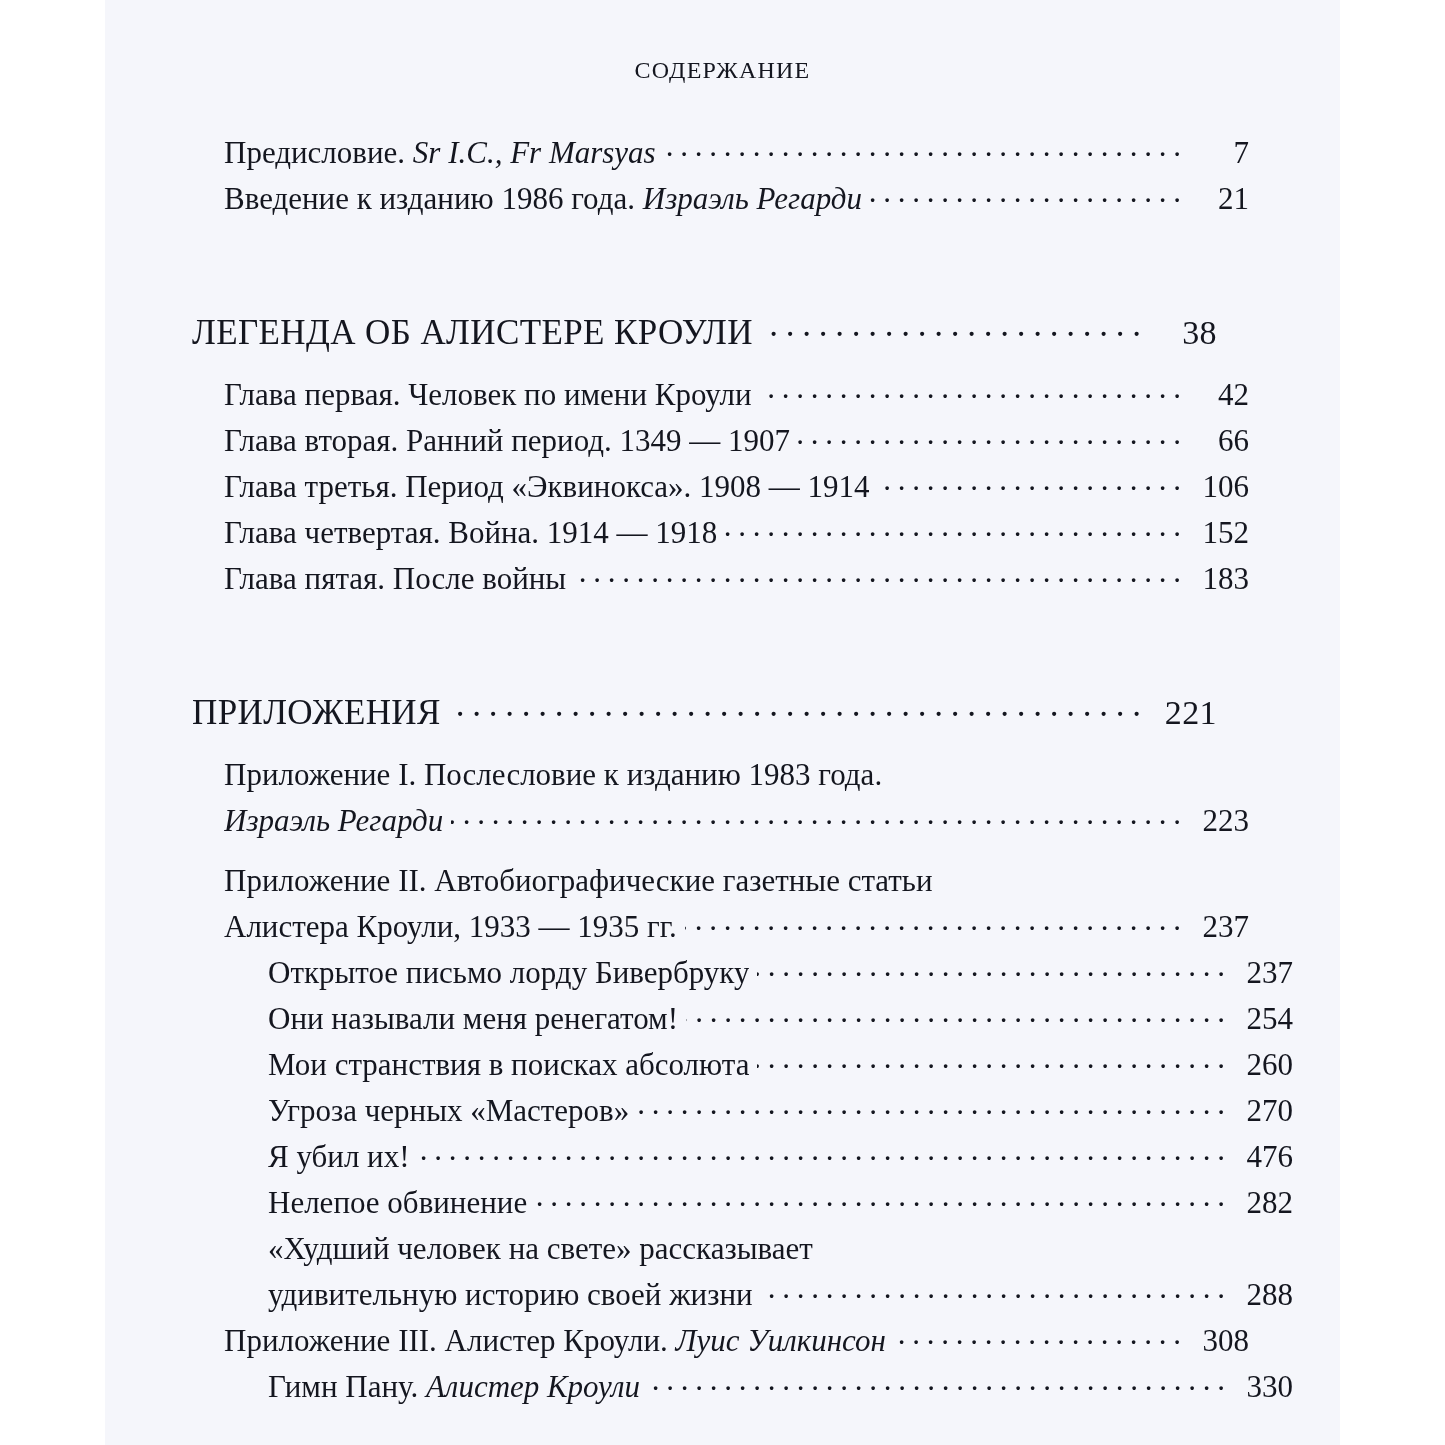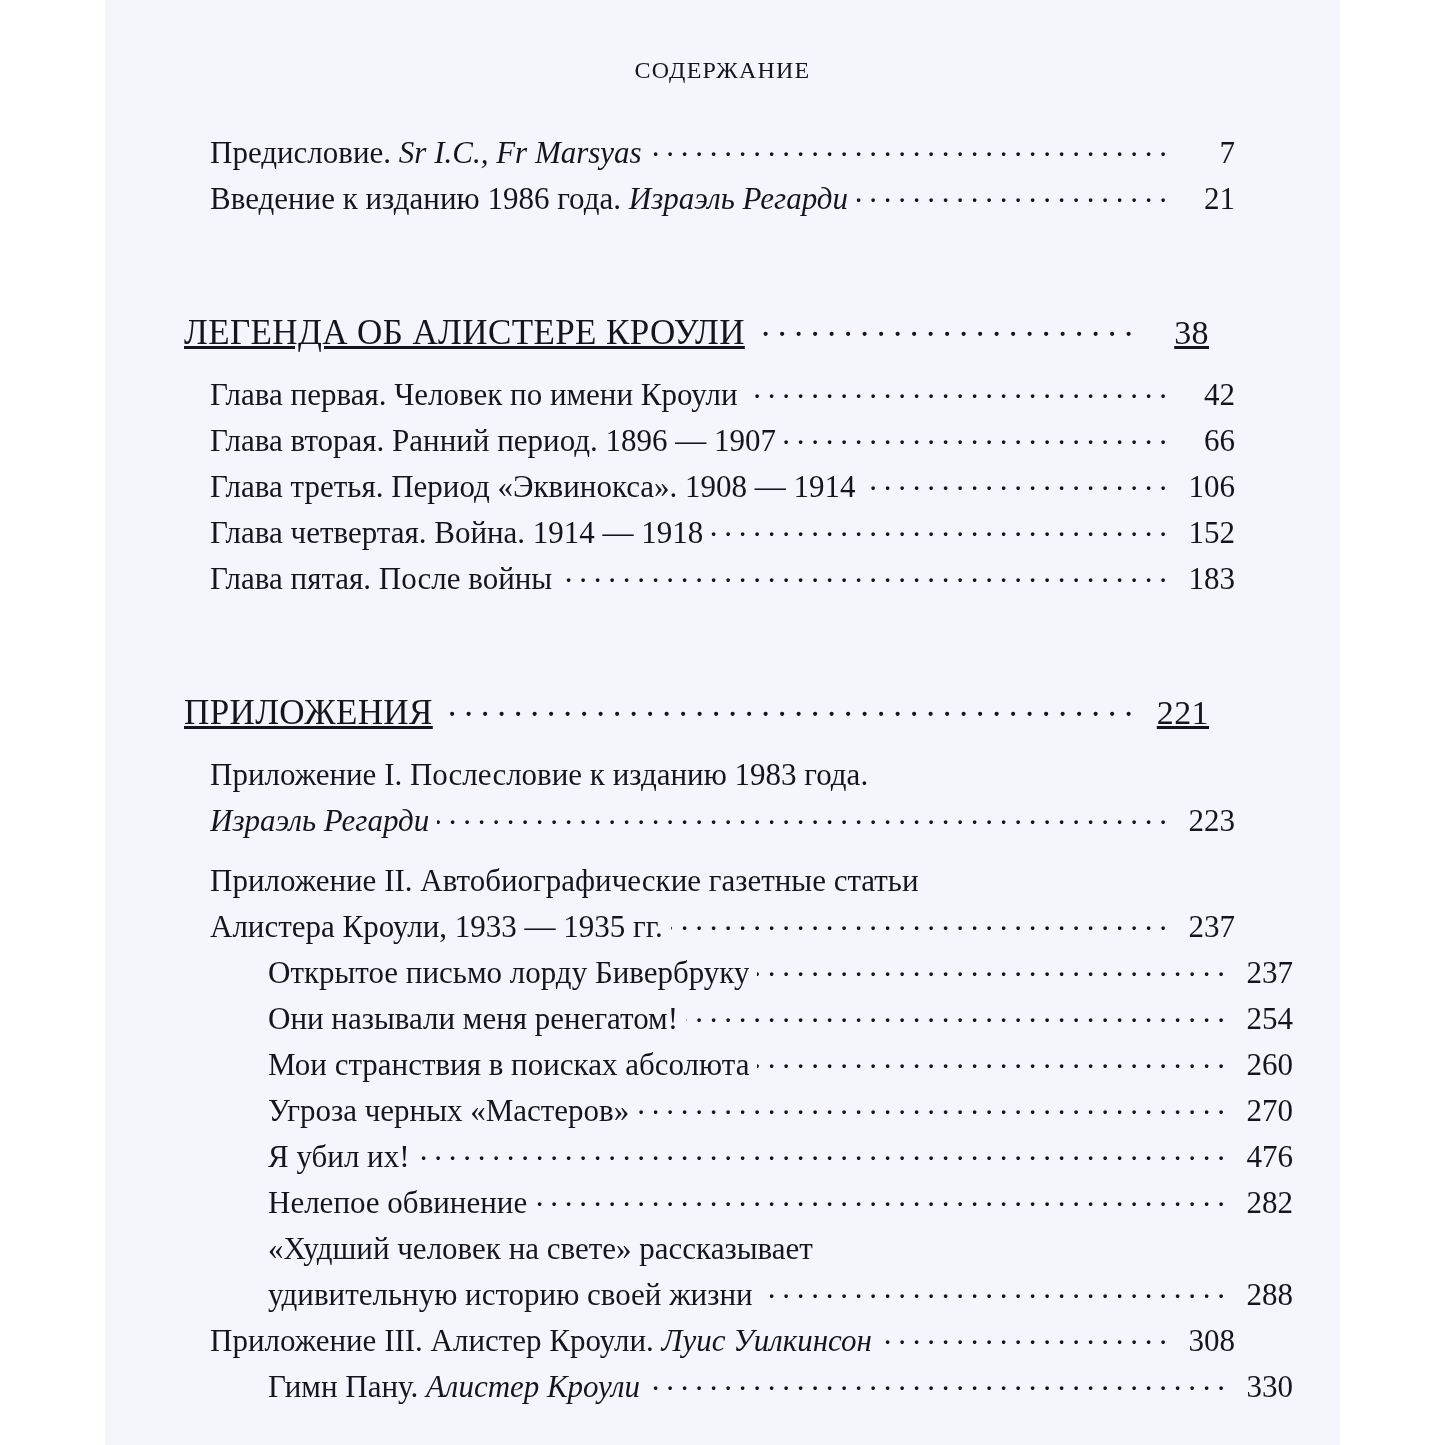--- a/index.html
+++ b/index.html
@@ -97,30 +97,29 @@
     flex: 0 0 auto;
     text-align: right;
     min-width: 62px;
     font-size: 31px;
   }
 
   .entry .nolead { flex: 1 1 auto; }
 
   
   .lvl-section {
-    margin-left: 4px;
+    margin-left: 12px;
     font-size: 35px;
     line-height: 50px;
     letter-spacing: 0.4px;
-    text-decoration: underline;
   }
   .lvl-section .leader::before { font-size: 35px; }
   .lvl-section .page { font-size: 34px; min-width: 70px; }
 
-  .lvl-1 { margin-left: 30px; font-family: Liberation Serif, serif; }
+  .lvl-1 { margin-left: 44px; font-family: Liberation Serif, serif; }
   .lvl-2 { margin-left: 88px; }
 
   
   .gap-big   { height: 86px; }
   .gap-small { height: 14px; }
 
   .it { font-style: italic; }
 </style>
 </head>
 <body>
@@ -154,21 +153,21 @@
     </div>
 
     <div class="gap-small"></div>
 
     <div class="entry lvl-1">
       <span class="title">Глава первая. Человек по имени Кроули</span>
       <span class="leader"></span>
       <span class="page">42</span>
     </div>
     <div class="entry lvl-1">
-      <span class="title">Глава вторая. Ранний период. 1896 — 1907</span>
+      <span class="title">Глава вторая. Ранний период. 1349 — 1907</span>
       <span class="leader"></span>
       <span class="page">66</span>
     </div>
     <div class="entry lvl-1">
       <span class="title">Глава третья. Период «Эквинокса». 1908 — 1914</span>
       <span class="leader"></span>
       <span class="page">106</span>
     </div>
     <div class="entry lvl-1">
       <span class="title">Глава четвертая. Война. 1914 — 1918</span>

